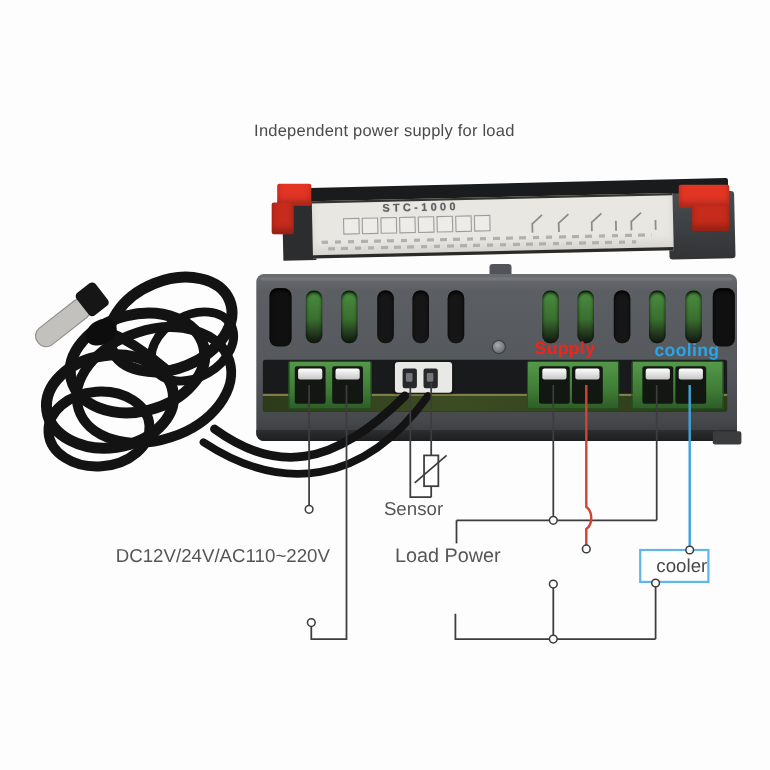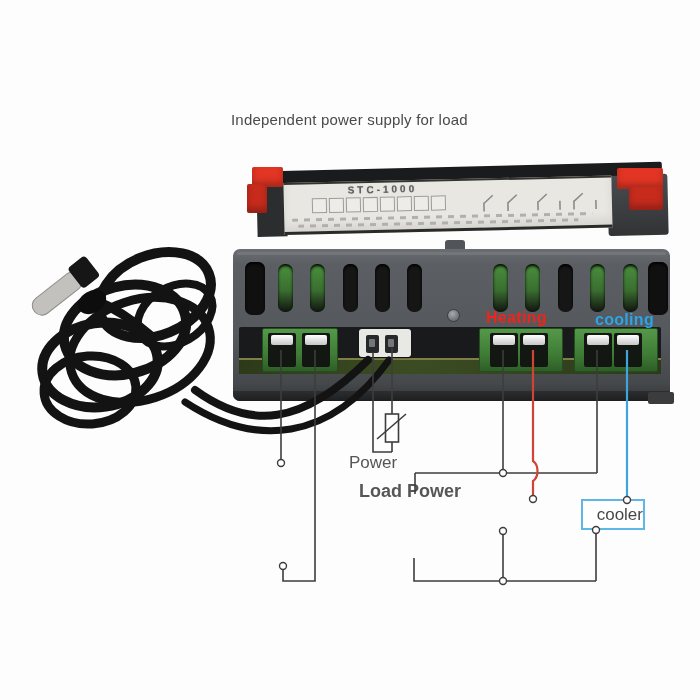--- a/index.html
+++ b/index.html
@@ -66,21 +66,21 @@
                   background:linear-gradient(180deg,#2c2e30,#1d1e20);}
   .housing-step{right:-4px;bottom:-3px;width:26px;height:12px;background:#3a3c3e;position:absolute;border-radius:2px;}
 
   
   .heating-label{left:486px;top:309px;font-size:16px;font-weight:600;color:#f22318;letter-spacing:.3px;}
   .cooling-label{left:595px;top:311px;font-size:16px;font-weight:600;color:#2aa5e8;letter-spacing:.3px;}
 
   
   .sensor-label{left:349px;top:453px;font-size:17px;color:#565656;}
   .psu-label{left:98px;top:495px;width:202px;text-align:right;color:#565656;font-size:17px;line-height:21px;}
-  .load-label{left:359px;top:480px;color:#565656;font-size:18px;line-height:22px;font-weight:bold;}
+  .load-label{left:359px;top:494px;color:#565656;font-size:18px;line-height:22px;}
   .dev-box{background:#fff;text-align:center;color:#474747;font-size:17px;}
   .heater-box{left:485px;top:498px;width:59px;height:29px;line-height:29px;border:2px solid #c4534a;}
   .cooler-box{left:581px;top:499px;width:60px;height:27px;line-height:27px;border:2px solid #5fb7e5;text-align:right;}
 
   svg.layer{left:0;top:0;width:700px;height:700px;pointer-events:none;}
 </style>
 </head>
 <body>
 
 <div id="stage">
@@ -178,27 +178,28 @@
       <path d="M195,390 C250,430 302,426 368,360" stroke-width="8"></path>
       <path d="M185,402 C255,448 330,442 389,360" stroke-width="7"></path>
     </g>
     <g transform="rotate(-38 60 292)">
       <rect x="28" y="282" width="58" height="19" rx="9" fill="#c2c1bd" stroke="#8f8e8a" stroke-width="1"></rect>
       <rect x="80" y="278" width="22" height="26" rx="4" fill="#161616"></rect>
     </g>
     <ellipse cx="92" cy="302" rx="15" ry="11" fill="#0d0d0d" transform="rotate(-30 92 302)"></ellipse>
   </svg>
 
-  <div class="abs heating-label">Heating</div>
+  <div class="abs heating-label">Supply</div>
   <div class="abs cooling-label">cooling</div>
 
   <div class="abs dev-box cooler-box">cooler</div>
 
-  <div class="abs sensor-label">Power</div>
+  <div class="abs sensor-label">Sensor</div>
   <div class="abs psu-label">
+    <div>DC12V/24V/AC110~220V</div>
   </div>
   <div class="abs load-label">
     <div>Load Power</div>
   </div>
 
   <svg class="abs layer" viewBox="0 0 700 700">
     <g stroke="#3d3d3d" stroke-width="1.6" fill="none">
 
       <path d="M281,350 L281,459"></path>
       <path d="M283,570 L283,581 L315,581 L315,350"></path>

